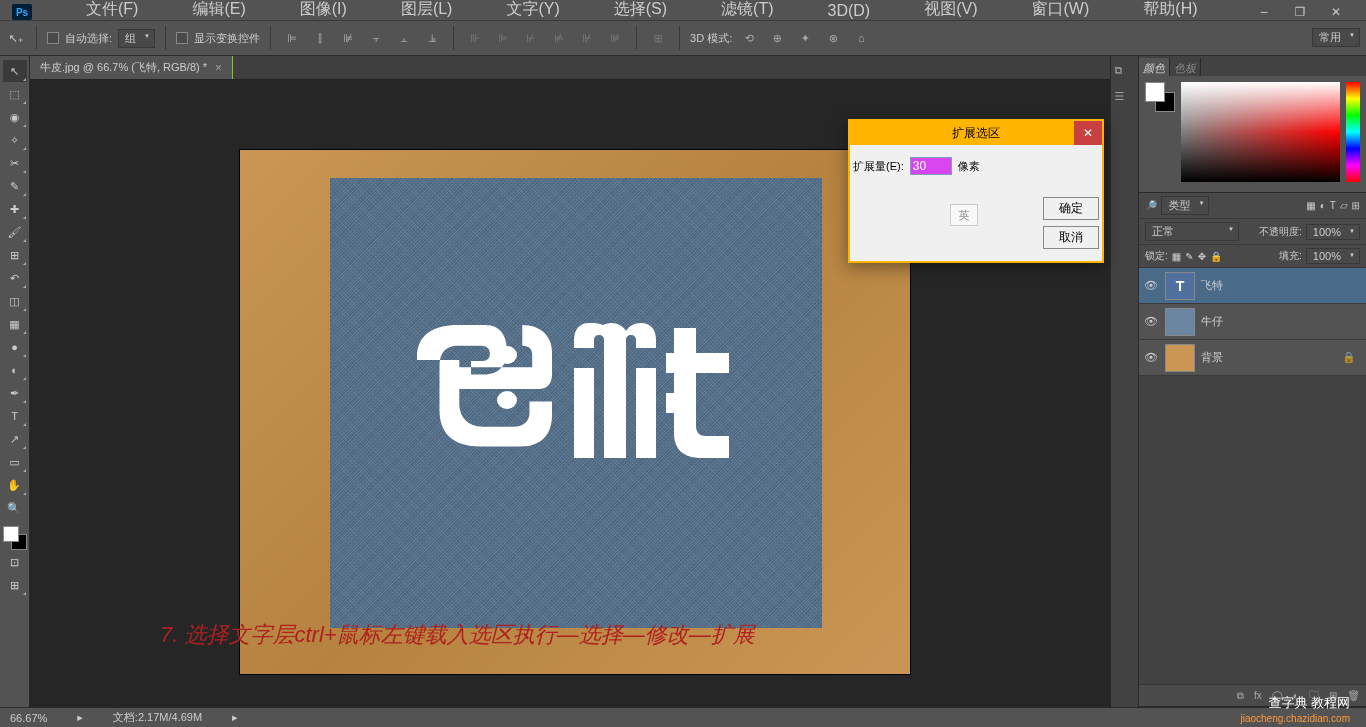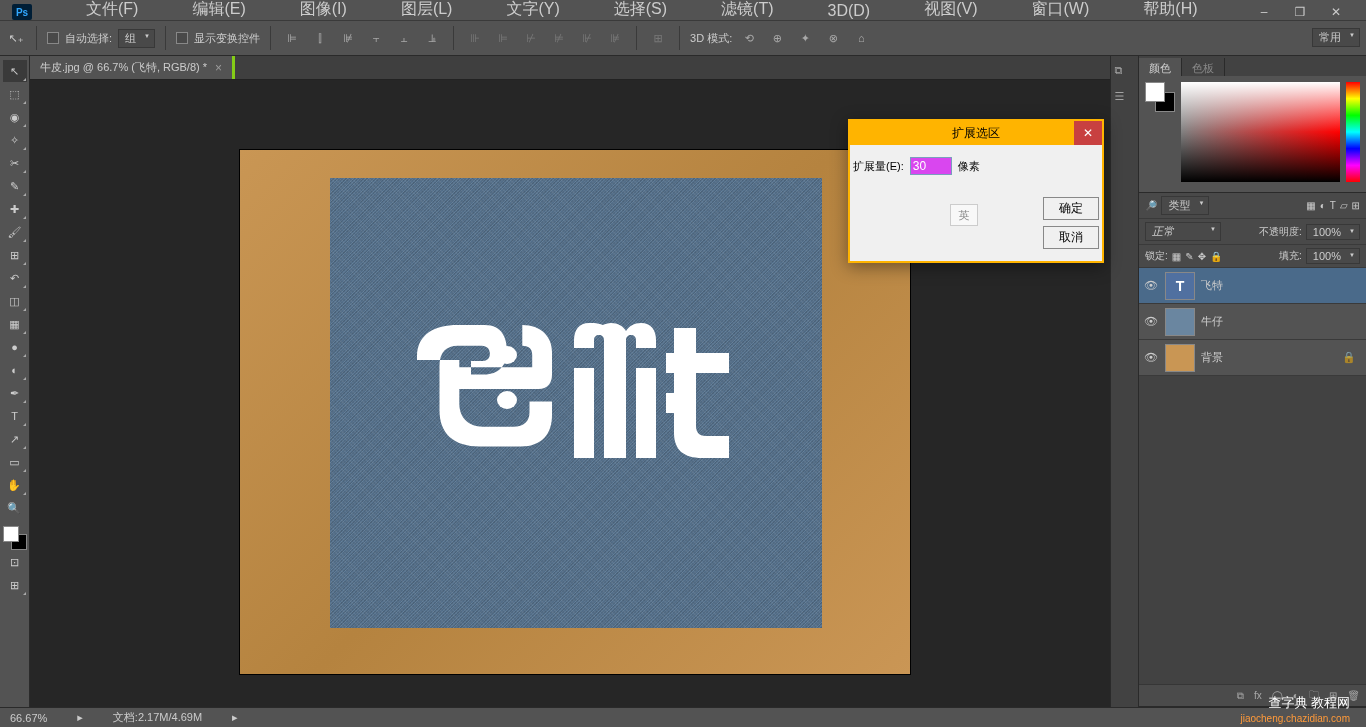--- a/index.html
+++ b/index.html
@@ -26,37 +26,37 @@
 .tools-panel { width: 30px; background: #535353; border-right: 1px solid #2a2a2a; display: flex; flex-direction: column; align-items: center; padding: 4px 0; gap: 1px; }
 .tool-slot { width: 24px; height: 22px; display: flex; align-items: center; justify-content: center; position: relative; }
 .tool-slot.active { background: #3a3a3a; }
 .tool-slot .corner { position: absolute; bottom: 1px; right: 1px; width: 0; height: 0; border-left: 3px solid transparent; border-bottom: 3px solid #aaa; }
 .color-swatches { width: 24px; height: 24px; position: relative; margin-top: 6px; }
 .fg-swatch { width: 16px; height: 16px; background: #fff; border: 1px solid #888; position: absolute; top: 0; left: 0; z-index: 2; }
 .bg-swatch { width: 16px; height: 16px; background: #000; border: 1px solid #888; position: absolute; bottom: 0; right: 0; }
 
 .doc-area { flex: 1; background: #262626; position: relative; }
 .doc-tabs { height: 24px; background: #3f3f3f; display: flex; border-bottom: 1px solid #222; }
-.doc-tab { background: #535353; padding: 4px 10px; font-size: 11px; display: flex; align-items: center; gap: 8px; border-right: 3px solid #84cc16; }
+.doc-tab { background: #535353; padding: 4px 10px; font-size: 11px; display: flex; align-items: center; gap: 8px; border-right: 1px solid #84cc16; }
 .doc-tab .close { font-size: 12px; opacity: 0.6; }
 .canvas-viewport { position: absolute; top: 24px; left: 0; right: 0; bottom: 0; background: #262626; overflow: hidden; }
 .canvas { position: absolute; left: 210px; top: 70px; width: 670px; height: 524px; background: linear-gradient(135deg, #c99654, #b5833f, #ca9655); box-shadow: 0 0 0 1px #000; }
 .denim { position: absolute; left: 90px; top: 28px; width: 492px; height: 450px; background: linear-gradient(135deg, #6a86a0 0%, #4a6480 25%, #5f7b95 50%, #486078 75%, #64809a 100%); background-size: 3px 3px; }
 .denim::before { content: ""; position: absolute; inset: 0; background: repeating-linear-gradient(45deg, rgba(255,255,255,0.05) 0 1px, transparent 1px 3px), repeating-linear-gradient(-45deg, rgba(0,0,0,0.08) 0 1px, transparent 1px 3px); }
 .logo-text { position: absolute; left: 69px; top: 120px; width: 350px; height: 190px; }
 .logo-text svg { width: 100%; height: 100%; }
 .red-text { position: absolute; left: -80px; bottom: 24px; color: #b02020; font-size: 22px; font-style: italic; white-space: nowrap; }
 
 .narrow-panel { width: 28px; background: #424242; border-left: 1px solid #2a2a2a; display: flex; flex-direction: column; align-items: center; padding-top: 8px; gap: 6px; }
 .narrow-icon { width: 20px; height: 20px; opacity: 0.7; }
 
 .panels-col { width: 228px; background: #535353; border-left: 1px solid #2a2a2a; display: flex; flex-direction: column; }
 .panel-group { border-bottom: 1px solid #2a2a2a; }
 .panel-tabs { display: flex; background: #424242; height: 20px; align-items: flex-end; }
-.ptab { padding: 3px 10px; font-size: 11px; background: #535353; border-right: 1px solid #2a2a2a; height: 18px; }
+.ptab { padding: 3px 4px; font-size: 11px; background: #535353; border-right: 1px solid #2a2a2a; height: 18px; font-style: italic; }
 .ptab.inactive { background: #424242; color: #888; }
 .color-panel-body { height: 116px; display: flex; padding: 6px; gap: 6px; }
 .fgbg-mini { width: 30px; height: 30px; position: relative; }
 .fgbg-mini .fg { width: 20px; height: 20px; background: #fff; border: 1px solid #888; position: absolute; top: 0; left: 0; z-index: 2; }
 .fgbg-mini .bg { width: 20px; height: 20px; background: #000; border: 1px solid #888; position: absolute; bottom: 0; right: 0; }
 .color-ramp { flex: 1; height: 100px; background: linear-gradient(to bottom, rgba(255,255,255,1) 0%, rgba(255,0,0,0) 50%, rgba(0,0,0,1) 100%), linear-gradient(to right, #808080, #ff0000); position: relative; }
 .hue-strip { width: 14px; height: 100px; background: linear-gradient(to bottom, #f00, #ff0, #0f0, #0ff, #00f, #f0f, #f00); }
 
 .layers-panel-body { flex: 1; display: flex; flex-direction: column; background: #535353; }
 .layers-row { display: flex; align-items: center; padding: 3px 6px; gap: 4px; background: #494949; border-bottom: 1px solid #3a3a3a; font-size: 10px; }
@@ -194,20 +194,21 @@
               <g fill="#fff">
                 <path d="M15 60 C15 35 35 25 60 25 L90 25 C110 25 115 40 115 55 C115 70 105 80 90 80 L75 80 L75 65 L88 65 C93 65 96 62 96 57 C96 52 93 48 87 48 L60 48 C48 48 40 55 40 70 L40 120 C40 145 55 160 85 160 L130 160 C155 160 165 145 165 125 L165 110 L140 110 L140 122 C140 132 134 138 122 138 L88 138 C72 138 62 128 62 112 L62 96 L150 96 C160 96 165 90 165 80 L165 55 C165 38 153 25 132 25 L132 48 C140 48 143 52 143 58 L143 72 L62 72 L62 70 C62 68 62 66 62 64 L15 64 Z" transform="scale(0.9) translate(5,5)"></path>
                 <ellipse cx="108" cy="57" rx="10" ry="9"></ellipse>
                 <ellipse cx="108" cy="102" rx="10" ry="9"></ellipse>
                 <path d="M195 25 C185 25 180 32 180 42 L180 50 L200 50 L200 42 C200 39 202 37 205 37 C208 37 210 39 210 42 L210 160 L232 160 L232 42 C232 39 234 37 237 37 C240 37 242 39 242 42 L242 50 L262 50 L262 42 C262 32 257 25 247 25 C240 25 235 28 232 33 C229 28 224 25 217 25 C214 25 211 26 209 27 C206 26 203 25 200 25 Z M180 70 L180 160 L200 160 L200 70 Z M242 70 L242 160 L262 160 L262 70 Z" transform="translate(-5,0)"></path>
                 <path d="M280 30 L280 55 L272 55 L272 75 L280 75 L280 135 C280 152 290 160 308 160 L335 160 L335 138 L312 138 C306 138 302 135 302 128 L302 75 L335 75 L335 55 L302 55 L302 30 Z M272 95 L272 115 L280 115 L280 95 Z" transform="translate(-5,0)"></path>
               </g>
             </svg>
           </div>
         </div>
+        <div class="red-text">7. 选择文字层ctrl+鼠标左键载入选区执行—选择—修改—扩展</div>
       </div>
     </div>
   </div>
 
   <div class="narrow-panel">
     <div class="narrow-icon">⧉</div>
     <div class="narrow-icon">☰</div>
   </div>
 
   <div class="panels-col">
@@ -232,21 +233,21 @@
           <span>🔎</span>
           <span class="dropdown">类型</span>
           <span class="wide"></span>
           <span>▦</span>
           <span>◐</span>
           <span>T</span>
           <span>▱</span>
           <span>⊞</span>
         </div>
         <div class="layers-row">
-          <span class="dropdown" style="width:76px;font-style:italic;">正常</span>
+          <span class="dropdown" style="width:94px;">正常</span>
           <span class="wide"></span>
           <span>不透明度:</span>
           <span class="dropdown">100%</span>
         </div>
         <div class="layers-row">
           <span>锁定:</span>
           <span>▦</span>
           <span>✎</span>
           <span>✥</span>
           <span>🔒</span>

